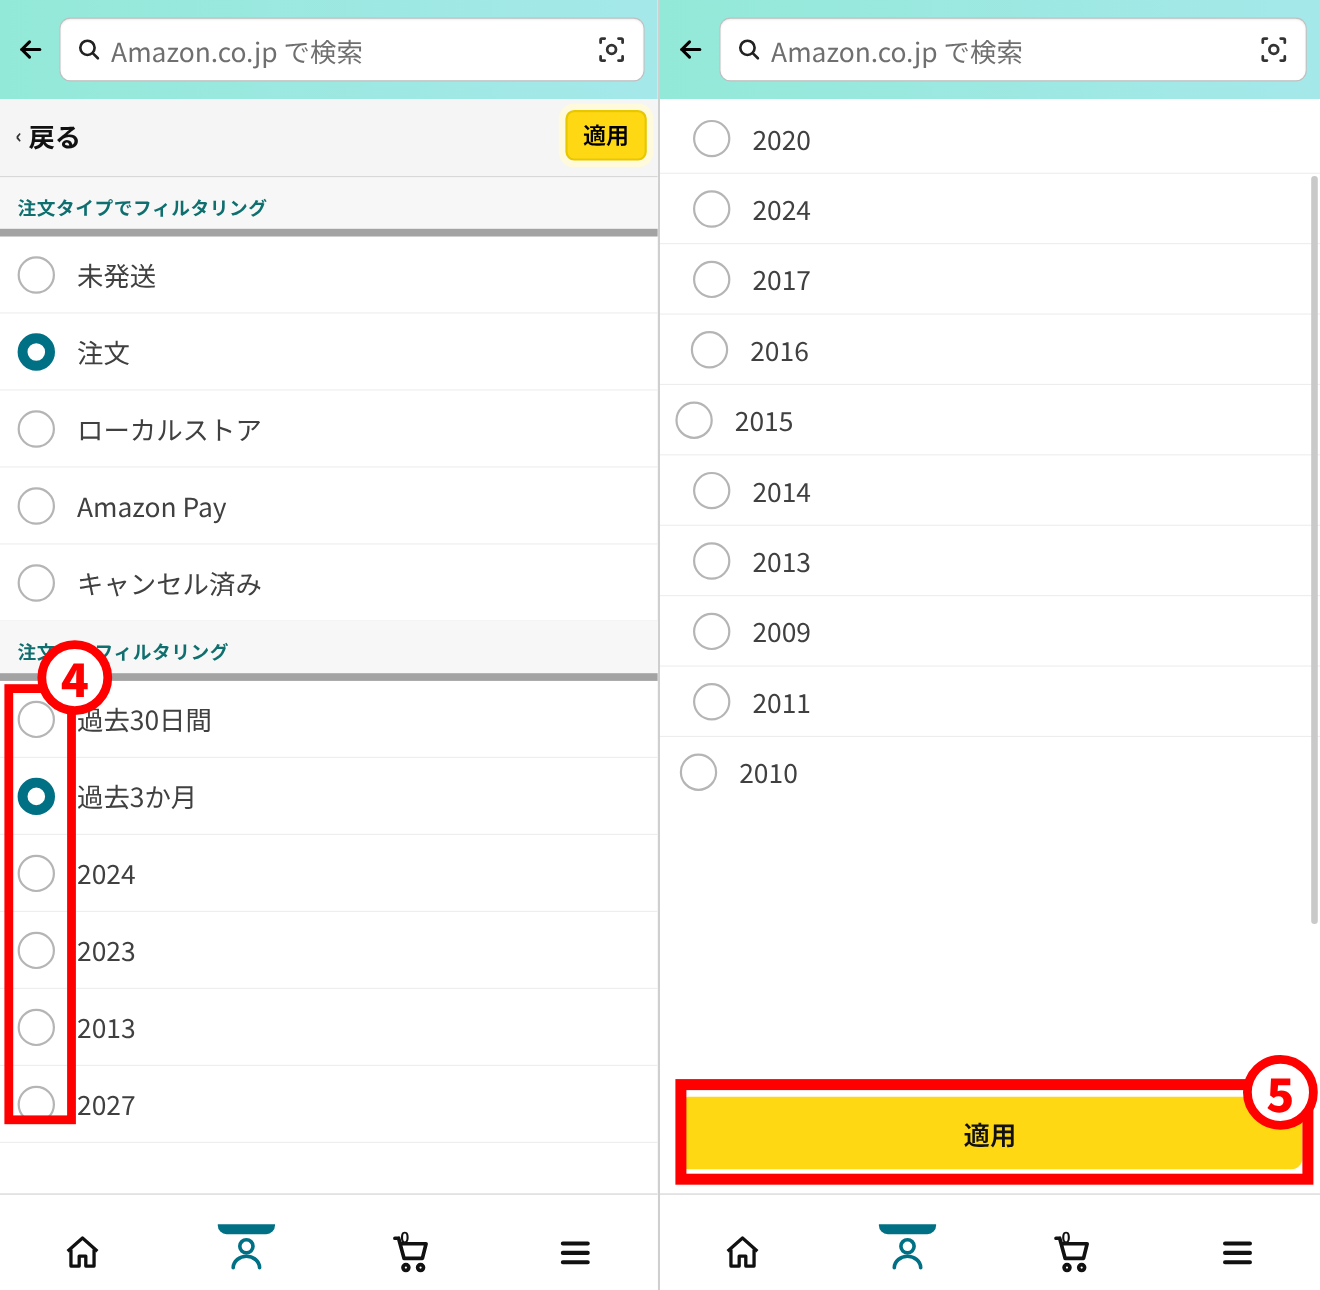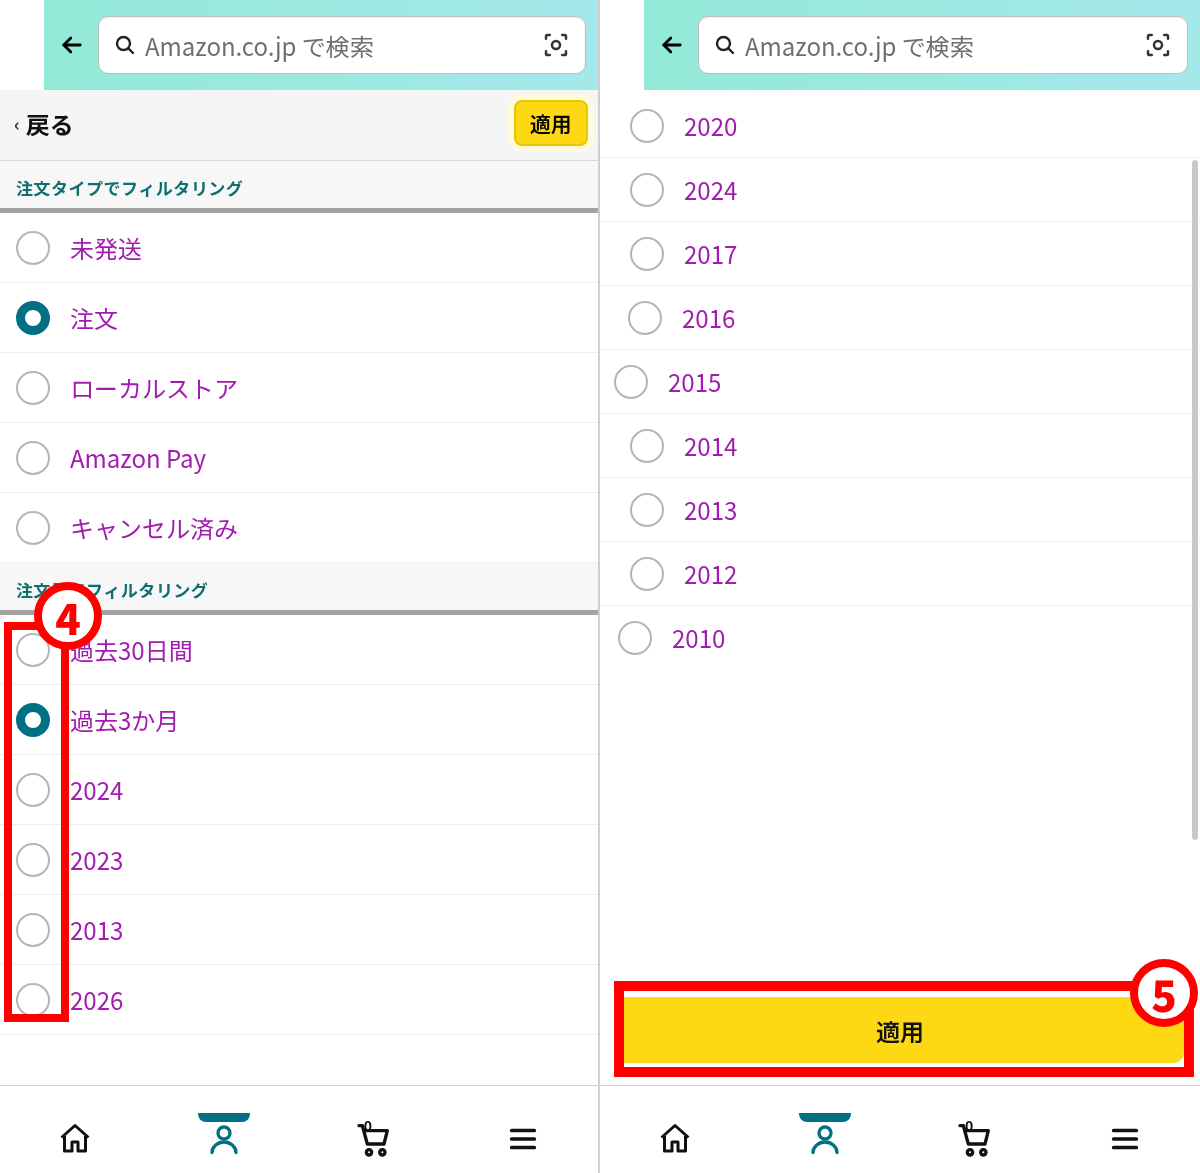--- a/index.html
+++ b/index.html
@@ -3,40 +3,40 @@
 <meta charset="utf-8">
 <style>
   :root { --teal:#007185; --grad1:#93e9d8; --grad2:#a5e8ea; --yellow:#ffd814; --hl:#fffadb; --text:#111; --muted:#0F6F6F; --border:#e6e6e6; }
   * { box-sizing:border-box; font-family:"Hiragino Sans","Noto Sans JP","Meiryo",Arial,sans-serif; -webkit-font-smoothing:antialiased; }
   html,body { margin:0; padding:0; background:#fff; }
   .stage { width:1200px; height:1173px; display:flex; position:relative; overflow:hidden; }
   .phone { position:relative; width:600px; height:1173px; background:#fff; overflow:hidden; border-right:2px solid #cfcfcf; }
   .phone:last-child { border-right:none; }
 
   
-  .topbar { height:90px; background:linear-gradient(90deg,var(--grad1),var(--grad2)); display:flex; align-items:center; padding:0 12px; gap:10px;margin-left:44px; }
+  .topbar { height:90px; background:linear-gradient(90deg,var(--grad1),var(--grad2)); display:flex; align-items:center; padding:0 12px; gap:10px; }
   .back-arrow { width:32px; height:32px; display:flex; align-items:center; justify-content:center; color:#000; }
   .searchbox { flex:1; background:#fff; border-radius:10px; height:58px; display:flex; align-items:center; padding:0 14px; border:1px solid #bfbfbf; box-shadow:0 1px 2px rgba(0,0,0,0.08) inset; }
   .searchbox .mag { color:#111; margin-right:8px; }
   .searchbox .ph { color:#6f6f6f; font-size:24px; flex:1; white-space:nowrap; overflow:hidden; text-overflow:ellipsis; }
   .searchbox .scan { color:#333; }
 
   
   .subhead { display:flex; align-items:center; justify-content:space-between; padding:10px 10px 14px 14px; border-bottom:1px solid #d8d8d8; background:#f5f5f5; position:relative; }
   .subhead .back { display:flex; align-items:center; gap:6px; color:#111; font-size:24px; font-weight:700; }
   .subhead .chev { font-size:18px; color:#333; }
   .subhead .applypill { position:relative; background:var(--yellow); border:2px solid #e7c800; border-radius:8px; padding:6px 14px; font-size:21px; font-weight:600; box-shadow:0 0 0 6px var(--hl); }
 
-  .section-title { font-size:17px; font-weight:700; color:var(--muted); padding:14px 16px 8px; background:#f7f7f7; border-bottom:5px solid #a3a3a3; letter-spacing:0.5px; }
+  .section-title { font-size:17px; font-weight:700; color:var(--muted); padding:14px 16px 8px; background:#f7f7f7; border-bottom:7px solid #a3a3a3; letter-spacing:0.5px; }
 
   .row { display:flex; align-items:center; padding:17px 16px; border-bottom:1px solid #ededed; gap:20px; }
   .row.tight { padding:14px 16px; }
   .radio { width:34px; height:34px; border-radius:50%; border:2px solid #b5b5b5; flex-shrink:0; position:relative; }
   .radio.sel { border:9px solid var(--teal); }
-  .rlabel { font-size:24px; color:#a21caf; }
+  .rlabel { font-size:24px; color:#404040; }
 
   
   .scrollhint { position:absolute; right:2px; top:160px; width:6px; height:680px; background:#c9c9c9; border-radius:3px; }
 
   
   .applybar { position:absolute; left:16px; right:16px; bottom:110px; }
   .applybtn { width:100%; height:66px; background:var(--yellow); border:none; border-radius:10px; font-size:24px; font-weight:600; color:#111; }
 
   
   .bottomnav { position:absolute; bottom:0; left:0; right:0; height:88px; border-top:1px solid #d0d0d0; display:flex; align-items:flex-end; justify-content:space-around; padding-bottom:14px; background:#fff; }
@@ -136,21 +136,21 @@
     <div class="row">
         <span class="radio"></span>
         <span class="rlabel">2023</span>
       </div>
     <div class="row">
         <span class="radio"></span>
         <span class="rlabel">2013</span>
       </div>
     <div class="row">
         <span class="radio"></span>
-        <span class="rlabel">2026</span>
+        <span class="rlabel">2027</span>
       </div>
 
     <div class="bottomnav">
       <div class="nav-item">
         <span class="ico">
             <svg width="36" height="36" viewBox="0 0 24 24" fill="none" stroke="#111" stroke-width="2" stroke-linejoin="round">
               <path d="M3 11l9-8 9 8"></path>
               <path d="M5 10v10h5v-6h4v6h5V10"></path>
             </svg>
           </span>
@@ -236,21 +236,25 @@
     <div class="row tight" style="padding-left:30px">
         <span class="radio"></span>
         <span class="rlabel">2014</span>
       </div>
     <div class="row tight" style="padding-left:30px">
         <span class="radio"></span>
         <span class="rlabel">2013</span>
       </div>
     <div class="row tight" style="padding-left:30px">
         <span class="radio"></span>
-        <span class="rlabel">2012</span>
+        <span class="rlabel">2009</span>
+      </div>
+    <div class="row tight" style="padding-left:30px">
+        <span class="radio"></span>
+        <span class="rlabel">2011</span>
       </div>
     <div class="row tight" style="padding-left:18px; border-bottom:none">
         <span class="radio"></span>
         <span class="rlabel">2010</span>
       </div>
 
     <div class="scrollhint"></div>
 
     <div class="applybar">
       <button class="applybtn"><span>適用</span></button>

